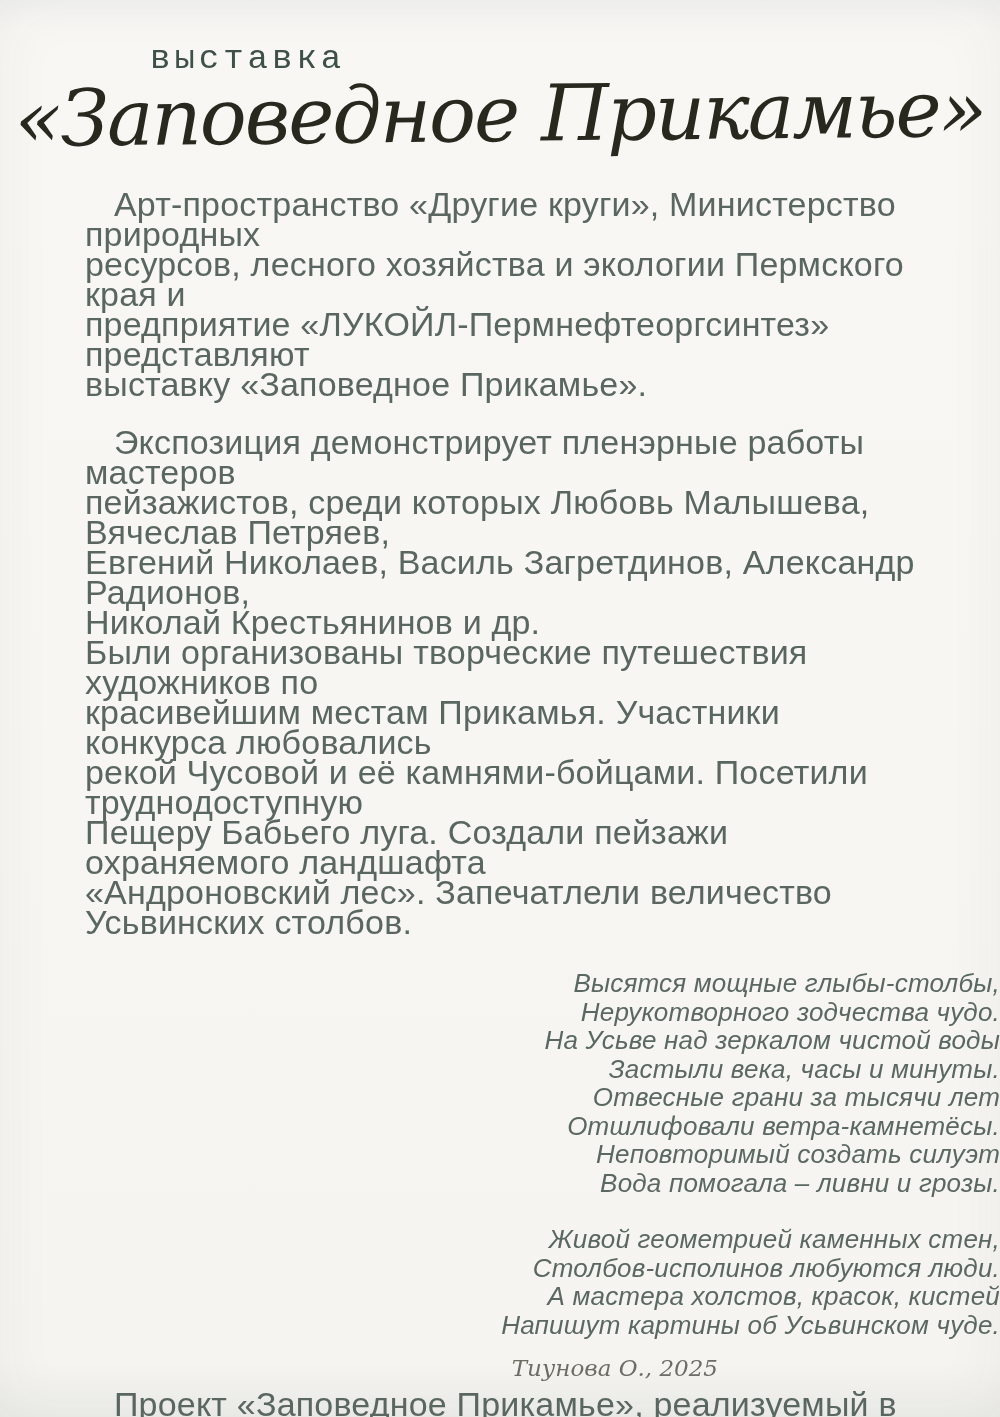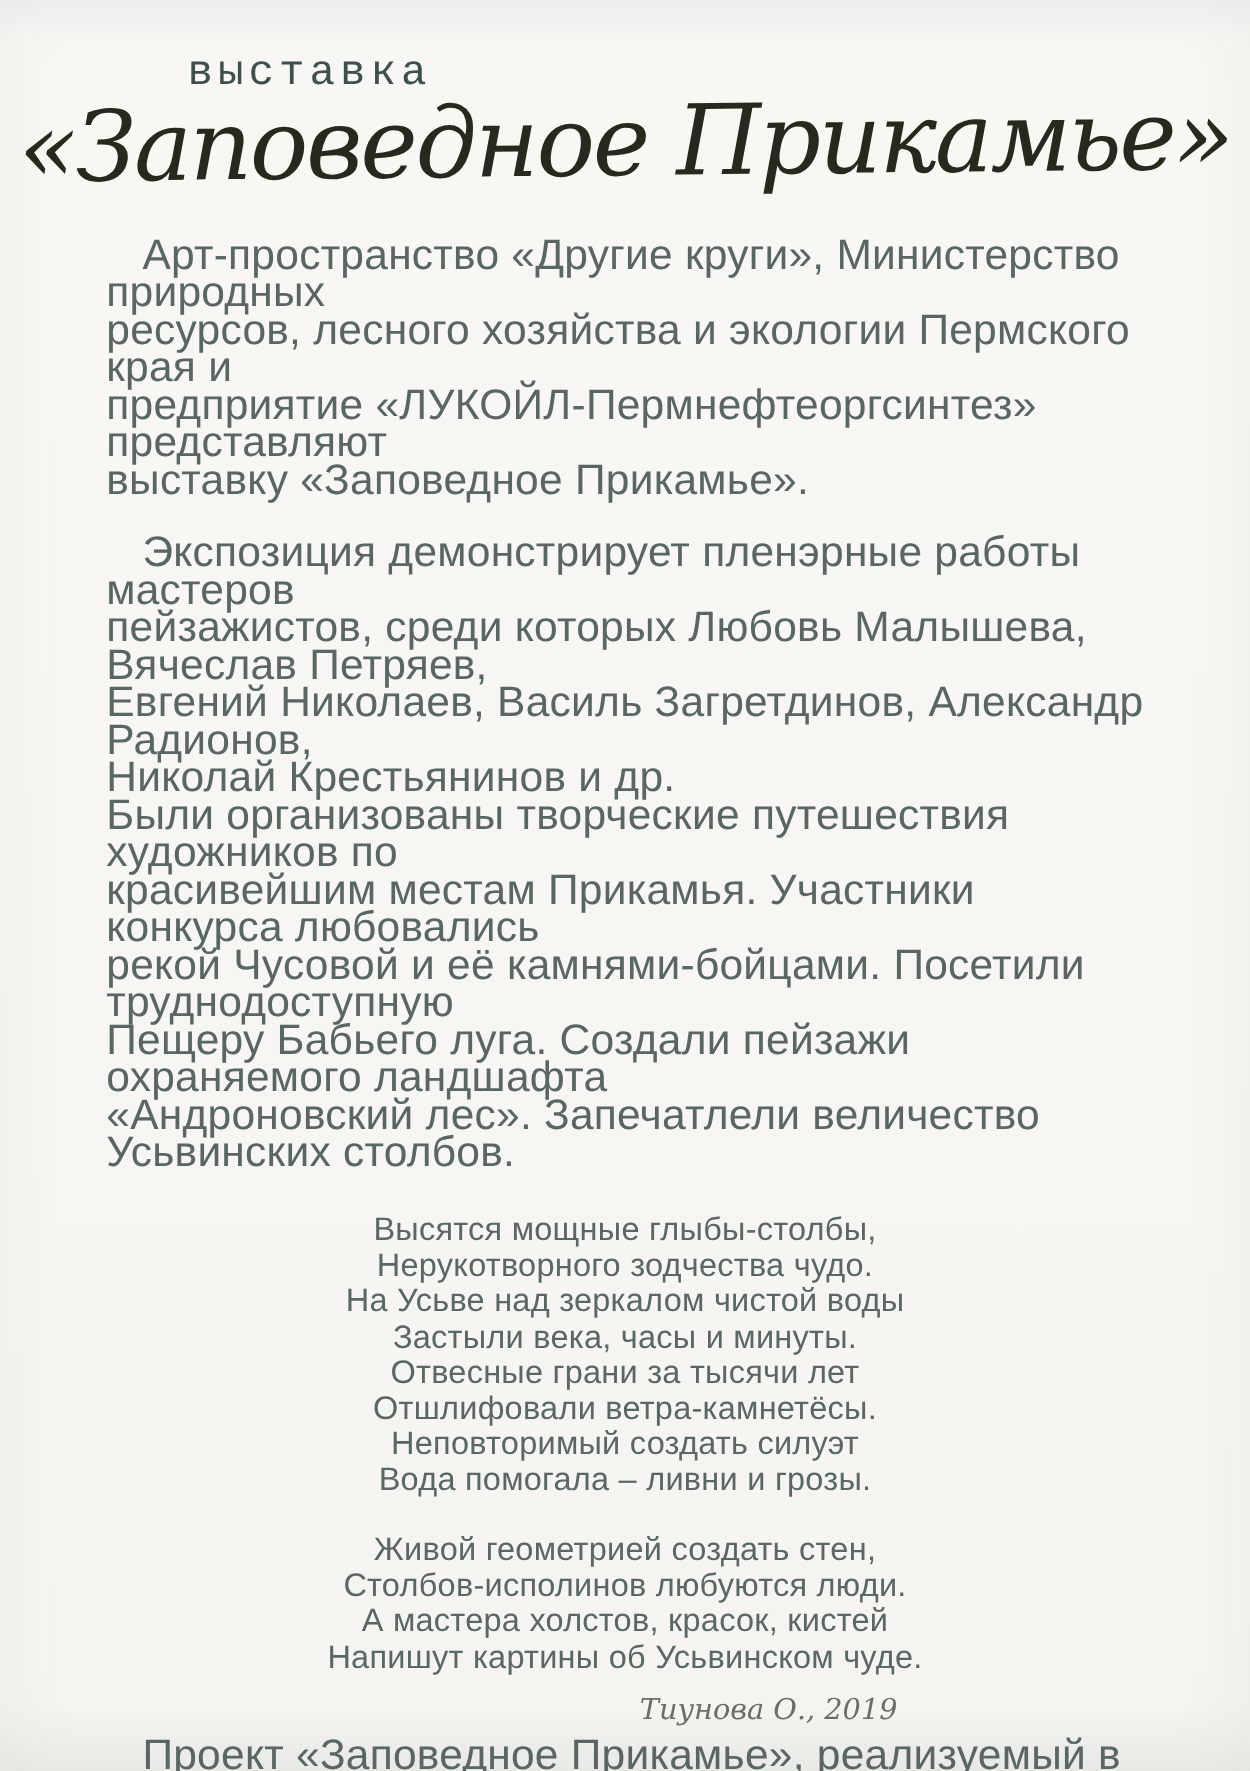--- a/index.html
+++ b/index.html
@@ -37,26 +37,27 @@
     width:845px;
     margin-left:85px;
     font-size:34px;
     line-height:30px;
     white-space:pre-wrap;
     letter-spacing:0.2px;
   }
   .para-intro{margin-top:28px;}
   .para-exposition{margin-top:28px;}
   .poem{
-    text-align:center;
+    text-align:right;
     font-size:26px;
     line-height:28.5px;
     white-space:pre-wrap;
     letter-spacing:0.2px;
     color:#5b6861;
+    font-style:italic;
   }
   .stanza-1{margin-top:32px;}
   .stanza-2{margin-top:28px;}
   .poem-signature{
     margin-top:16px;
     padding-right:282px;
     text-align:right;
     font-family:"DejaVu Serif",serif;
     font-style:italic;
     font-size:23px;
@@ -99,26 +100,26 @@
 
   <div class="poem stanza-1">Высятся мощные глыбы-столбы,
 Нерукотворного зодчества чудо.
 На Усьве над зеркалом чистой воды
 Застыли века, часы и минуты.
 Отвесные грани за тысячи лет
 Отшлифовали ветра-камнетёсы.
 Неповторимый создать силуэт
 Вода помогала – ливни и грозы.</div>
 
-  <div class="poem stanza-2">Живой геометрией создать стен,
+  <div class="poem stanza-2">Живой геометрией каменных стен,
 Столбов-исполинов любуются люди.
 А мастера холстов, красок, кистей
 Напишут картины об Усьвинском чуде.</div>
 
-  <div class="poem-signature">Тиунова О., 2019</div>
+  <div class="poem-signature">Тиунова О., 2025</div>
 
   <div class="body-text para-closing">   Проект «Заповедное Прикамье», реализуемый в регионе с 2019
 года отвечает наказу губернатора Пермского края Дмитрия
 Махонина: «Важнейший источник привлекательности Пермского
 края – это наши природные богатства. Уральские горы, таёжные
 леса, многочисленные речные долины и болота, Кунгурская
 лесостепь – всё это нужно сохранять и показывать людям. Наша
 задача - повышение экологической культуры населения».</div>
 
   <div class="icons-row">

